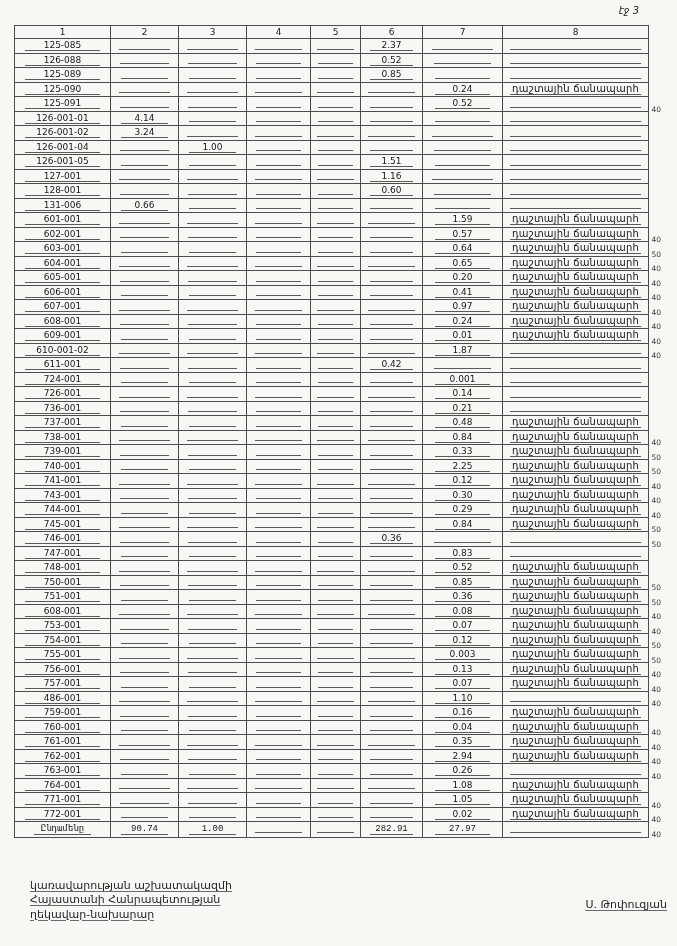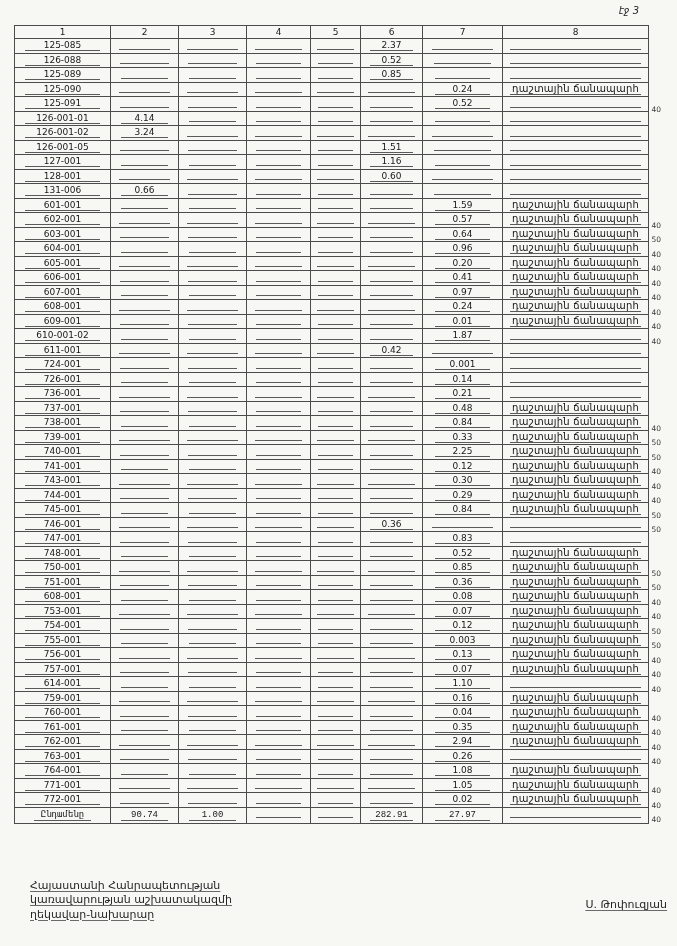--- a/index.html
+++ b/index.html
@@ -156,20 +156,30 @@
           <td class="c1"><span class="u">126-001-02</span></td>
           <td class="c2"><span class="u">3.24</span></td>
           <td class="c3"><span class="u empty"></span></td>
           <td class="c4"><span class="u empty"></span></td>
           <td class="c5"><span class="u empty"></span></td>
           <td class="c6"><span class="u empty"></span></td>
           <td class="c7"><span class="u empty"></span></td>
           <td class="c8"><span class="u empty"></span></td>
         </tr>
         <tr>
+          <td class="c1"><span class="u">126-001-04</span></td>
+          <td class="c2"><span class="u empty"></span></td>
+          <td class="c3"><span class="u">1.00</span></td>
+          <td class="c4"><span class="u empty"></span></td>
+          <td class="c5"><span class="u empty"></span></td>
+          <td class="c6"><span class="u empty"></span></td>
+          <td class="c7"><span class="u empty"></span></td>
+          <td class="c8"><span class="u empty"></span></td>
+        </tr>
+        <tr>
           <td class="c1"><span class="u">126-001-05</span></td>
           <td class="c2"><span class="u empty"></span></td>
           <td class="c3"><span class="u empty"></span></td>
           <td class="c4"><span class="u empty"></span></td>
           <td class="c5"><span class="u empty"></span></td>
           <td class="c6"><span class="u">1.51</span></td>
           <td class="c7"><span class="u empty"></span></td>
           <td class="c8"><span class="u empty"></span></td>
         </tr>
         <tr>
@@ -232,21 +242,21 @@
           <td class="c7"><span class="u">0.64</span></td>
           <td class="c8"><span class="u">դաշտային ճանապարհ</span><span class="mark">40</span></td>
         </tr>
         <tr>
           <td class="c1"><span class="u">604-001</span></td>
           <td class="c2"><span class="u empty"></span></td>
           <td class="c3"><span class="u empty"></span></td>
           <td class="c4"><span class="u empty"></span></td>
           <td class="c5"><span class="u empty"></span></td>
           <td class="c6"><span class="u empty"></span></td>
-          <td class="c7"><span class="u">0.96</span></td>
+          <td class="c7"><span class="u">0.65</span></td>
           <td class="c8"><span class="u">դաշտային ճանապարհ</span><span class="mark">40</span></td>
         </tr>
         <tr>
           <td class="c1"><span class="u">605-001</span></td>
           <td class="c2"><span class="u empty"></span></td>
           <td class="c3"><span class="u empty"></span></td>
           <td class="c4"><span class="u empty"></span></td>
           <td class="c5"><span class="u empty"></span></td>
           <td class="c6"><span class="u empty"></span></td>
           <td class="c7"><span class="u">0.20</span></td>
@@ -526,21 +536,21 @@
           <td class="c1"><span class="u">757-001</span></td>
           <td class="c2"><span class="u empty"></span></td>
           <td class="c3"><span class="u empty"></span></td>
           <td class="c4"><span class="u empty"></span></td>
           <td class="c5"><span class="u empty"></span></td>
           <td class="c6"><span class="u empty"></span></td>
           <td class="c7"><span class="u">0.07</span></td>
           <td class="c8"><span class="u">դաշտային ճանապարհ</span><span class="mark">40</span></td>
         </tr>
         <tr>
-          <td class="c1"><span class="u">614-001</span></td>
+          <td class="c1"><span class="u">486-001</span></td>
           <td class="c2"><span class="u empty"></span></td>
           <td class="c3"><span class="u empty"></span></td>
           <td class="c4"><span class="u empty"></span></td>
           <td class="c5"><span class="u empty"></span></td>
           <td class="c6"><span class="u empty"></span></td>
           <td class="c7"><span class="u">1.10</span></td>
           <td class="c8"><span class="u empty"></span></td>
         </tr>
         <tr>
           <td class="c1"><span class="u">759-001</span></td>
@@ -629,20 +639,20 @@
           <td class="c4"><span class="u empty"></span></td>
           <td class="c5"><span class="u empty"></span></td>
           <td class="c6"><span class="u">282.91</span></td>
           <td class="c7"><span class="u">27.97</span></td>
           <td class="c8"><span class="u empty"></span></td>
         </tr>
       </tbody>
   </table>
 
   <div class="footer">
+    <span class="line">կառավարության աշխատակազմի</span>
     <span class="line">Հայաստանի Հանրապետության</span>
-    <span class="line">կառավարության աշխատակազմի</span>
     <span class="line">ղեկավար-նախարար</span>
   </div>
 
   <div class="signature">Ս. Թոփուզյան</div>
 
 </div>
 
 </body></html>

